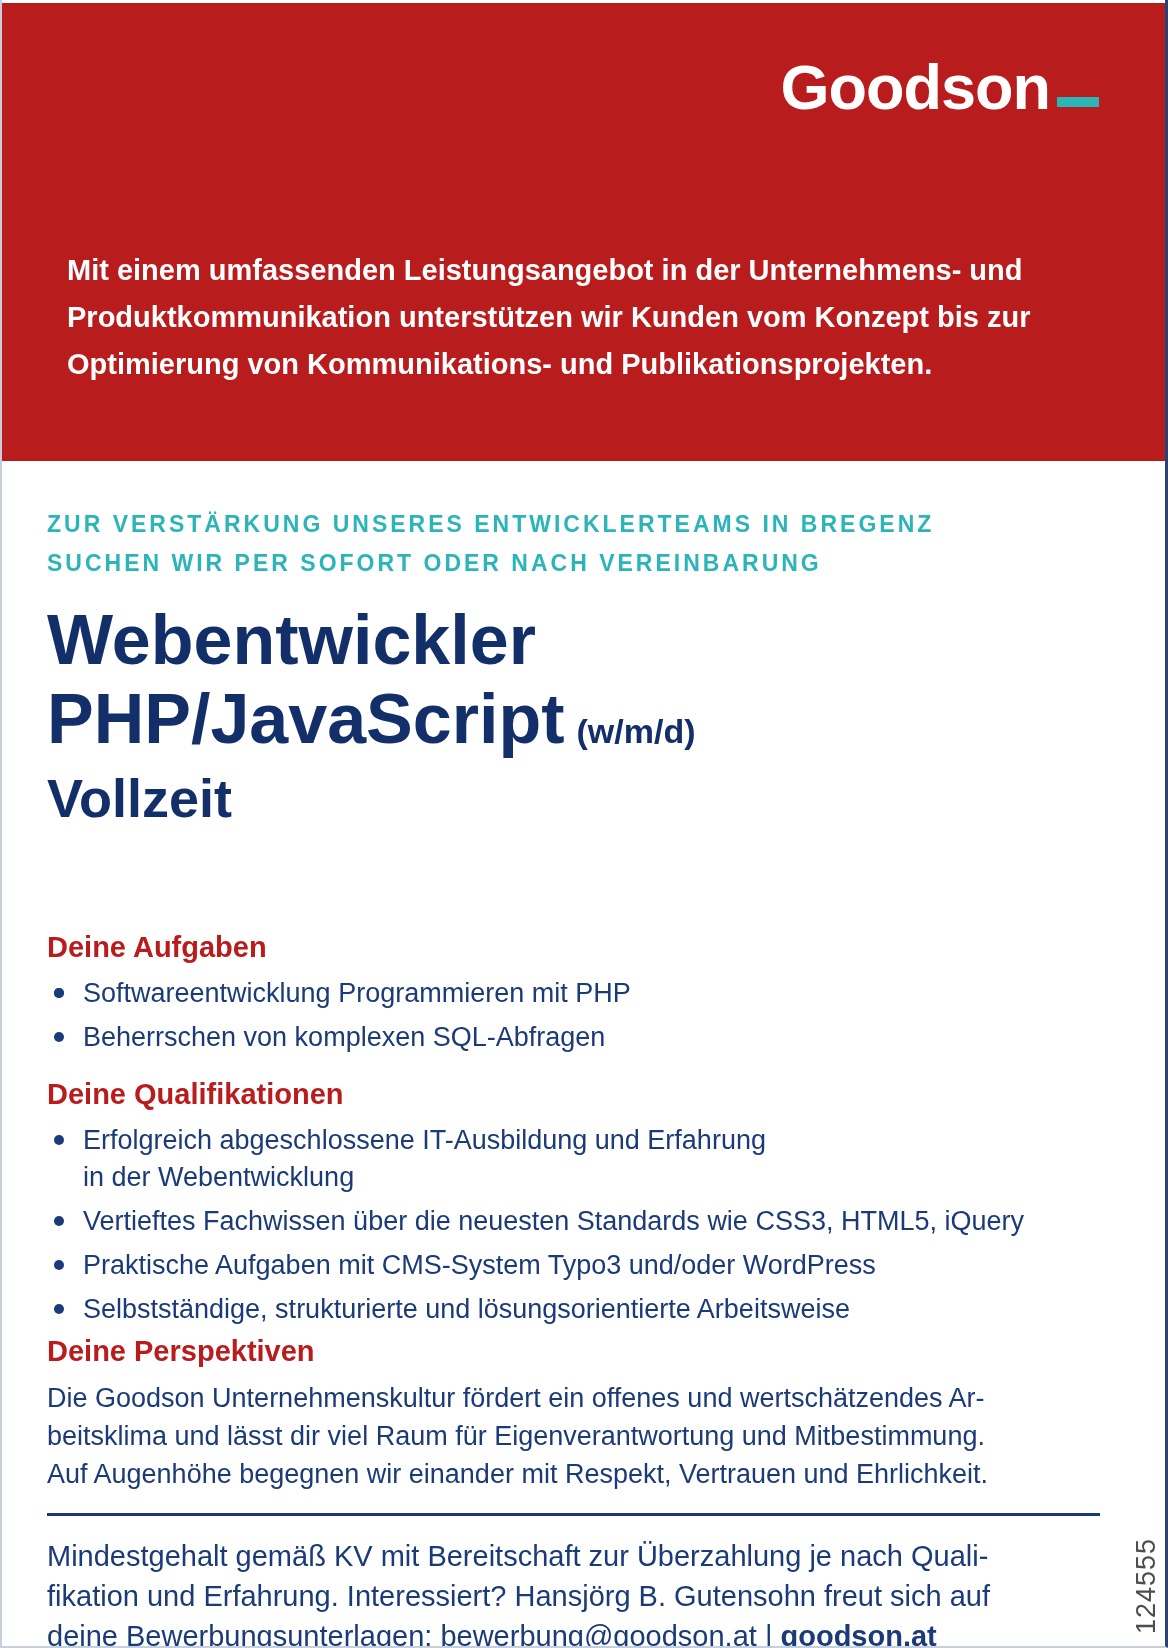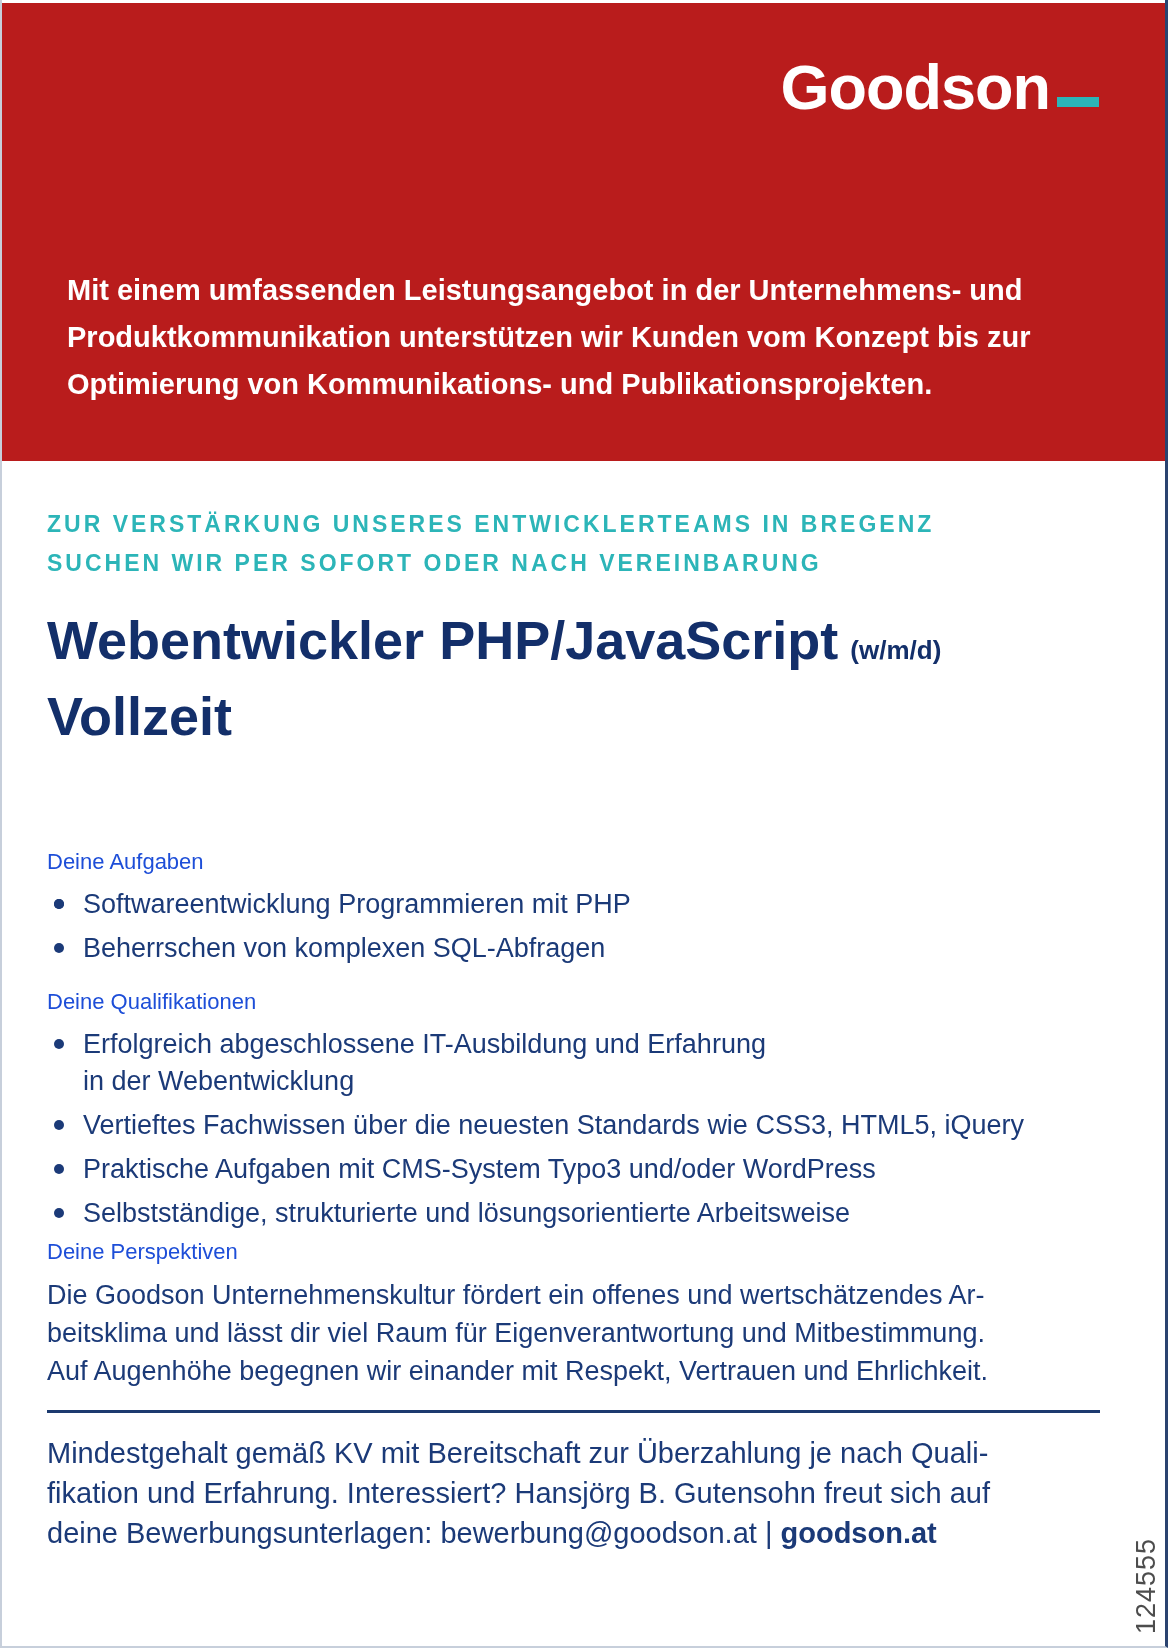--- a/index.html
+++ b/index.html
@@ -39,21 +39,21 @@
     display: inline-block;
     width: 42px;
     height: 10px;
     margin-left: 7px;
     margin-bottom: 2px;
     background: #2cb5b8;
   }
   .intro {
     position: absolute;
     left: 65px;
-    top: 264px;
+    top: 244px;
     width: 990px;
     color: #ffffff;
     font-size: 29px;
     font-weight: bold;
     line-height: 47px;
     white-space: pre-line;
   }
 
   
   .content { padding: 44px 65px 0 45px; color: #1b3a78; }
@@ -61,28 +61,28 @@
   .kicker {
     color: #2cb5b8;
     font-size: 23px;
     font-weight: bold;
     letter-spacing: 3px;
     line-height: 39px;
     white-space: pre-line;
   }
 
   .job-title { margin-top: 24px; color: #132f6a; font-weight: bold; line-height: 66px; }
-  .job-title .title-main { font-size: 54px; }
-  .job-title .title-suffix { font-size: 26px; margin-left: 12px; }
+  .job-title .title-main { font-size: 70px; }
+  .job-title .title-suffix { font-size: 34px; margin-left: 12px; }
   .job-title .title-line2 { font-size: 54px; }
 
   .section-heading {
-    color: #1d4ed8;
-    font-size: 22px;
-    font-weight: normal;
+    color: #b91c1c;
+    font-size: 29px;
+    font-weight: bold;
     margin-bottom: 11px;
   }
   .sec-aufgaben { margin-top: 92px; }
   .sec-qualifikationen { margin-top: 22px; }
   .sec-perspektiven { }
 
   ul.bullets { list-style: none; }
   ul.bullets li {
     position: relative;
     padding-left: 36px;

